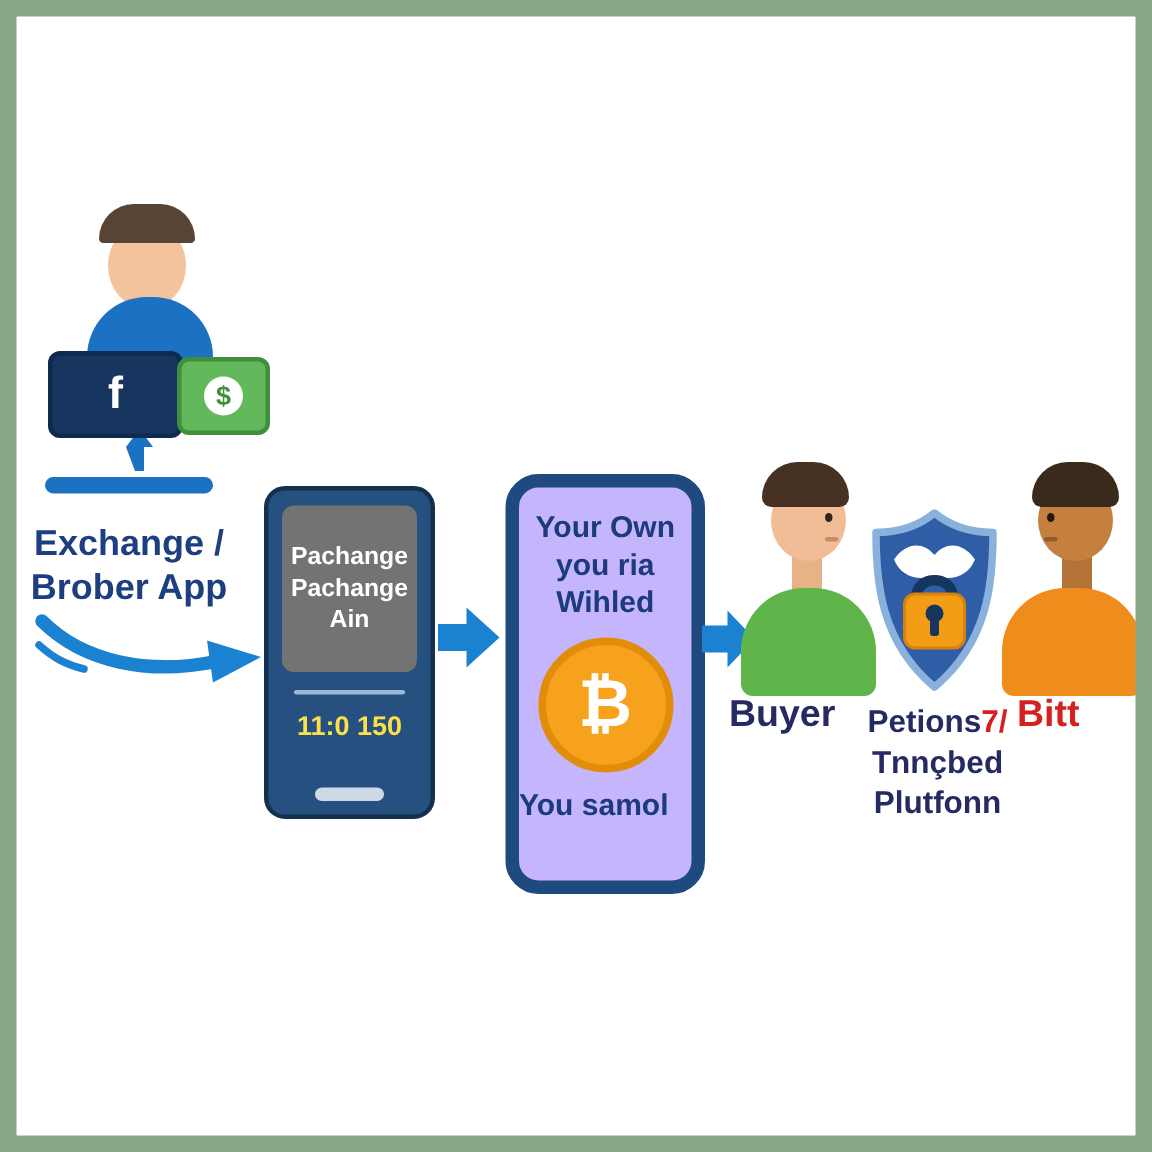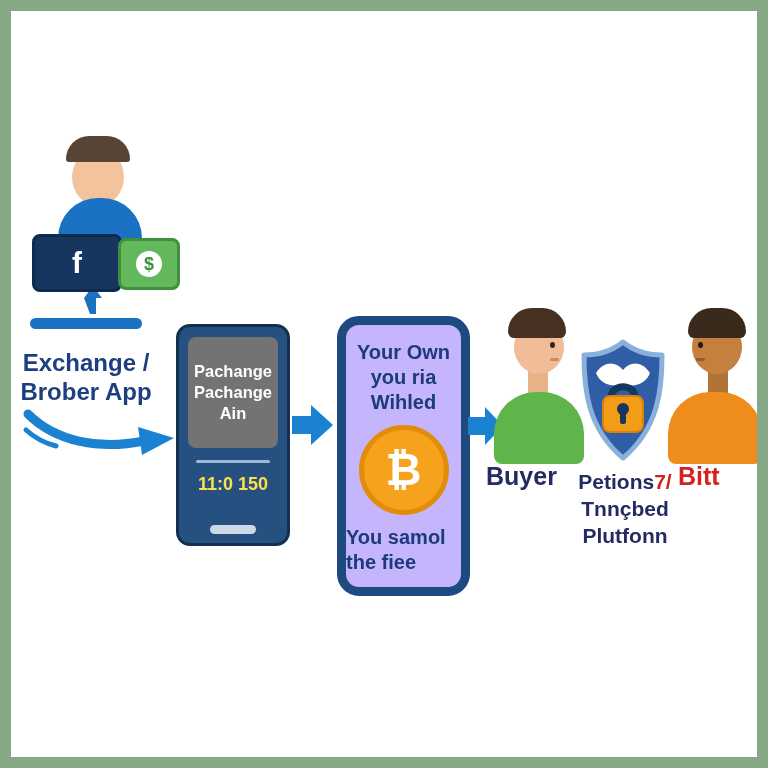--- a/index.html
+++ b/index.html
@@ -107,21 +107,20 @@
     <div class="p2-title">
       <div>Your Own</div>
       <div>you ria</div>
       <div>Wihled</div>
     </div>
     <div class="p2-coin">
       <span class="glyph">₿</span>
     </div>
     <div class="p2-footer">
       <div>You samol</div>
-      <div>the fiee</div>
     </div>
   </div>
 
   <svg class="abs" style="left:468px;top:404px;" width="36" height="44" viewBox="0 0 36 44">
     <polygon points="0,13 17,13 17,3 35,22 17,41 17,31 0,31" fill="#1b82d2"></polygon>
   </svg>
 
   <div class="fig" style="left:494px;top:306px;width:90px;height:158px;">
     <div class="part b-neck"></div>
     <div class="part b-head"></div>

